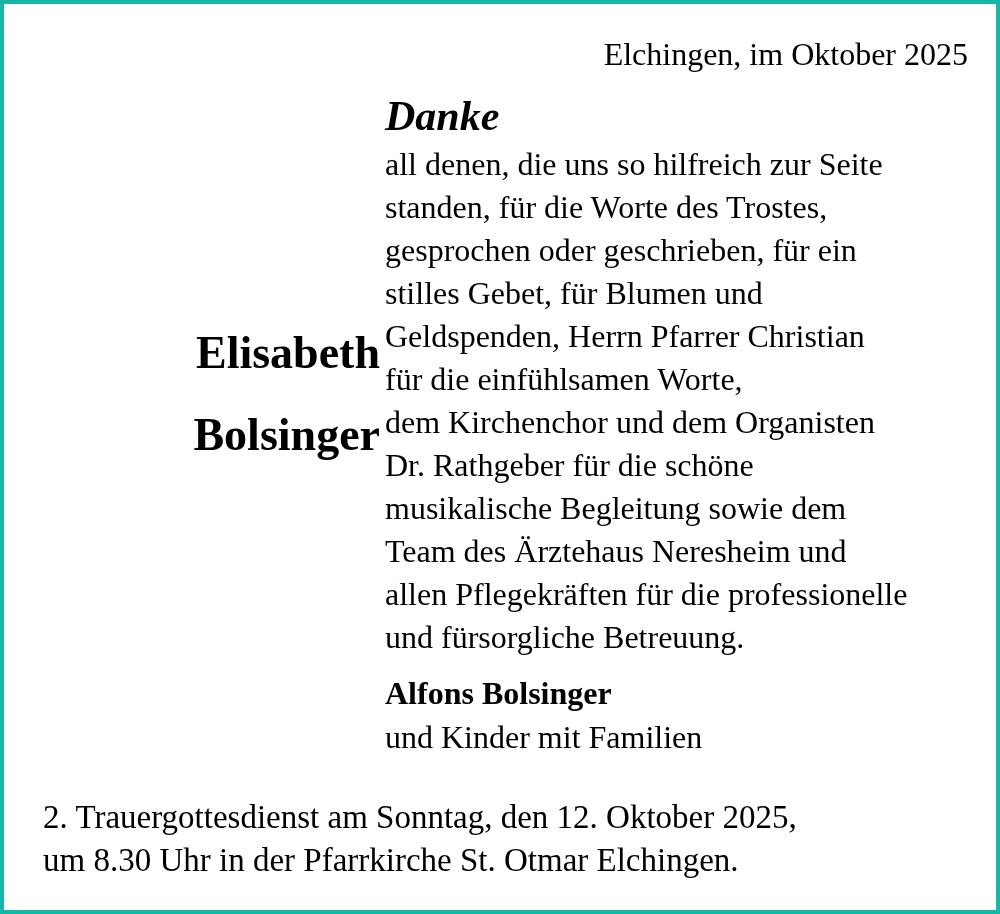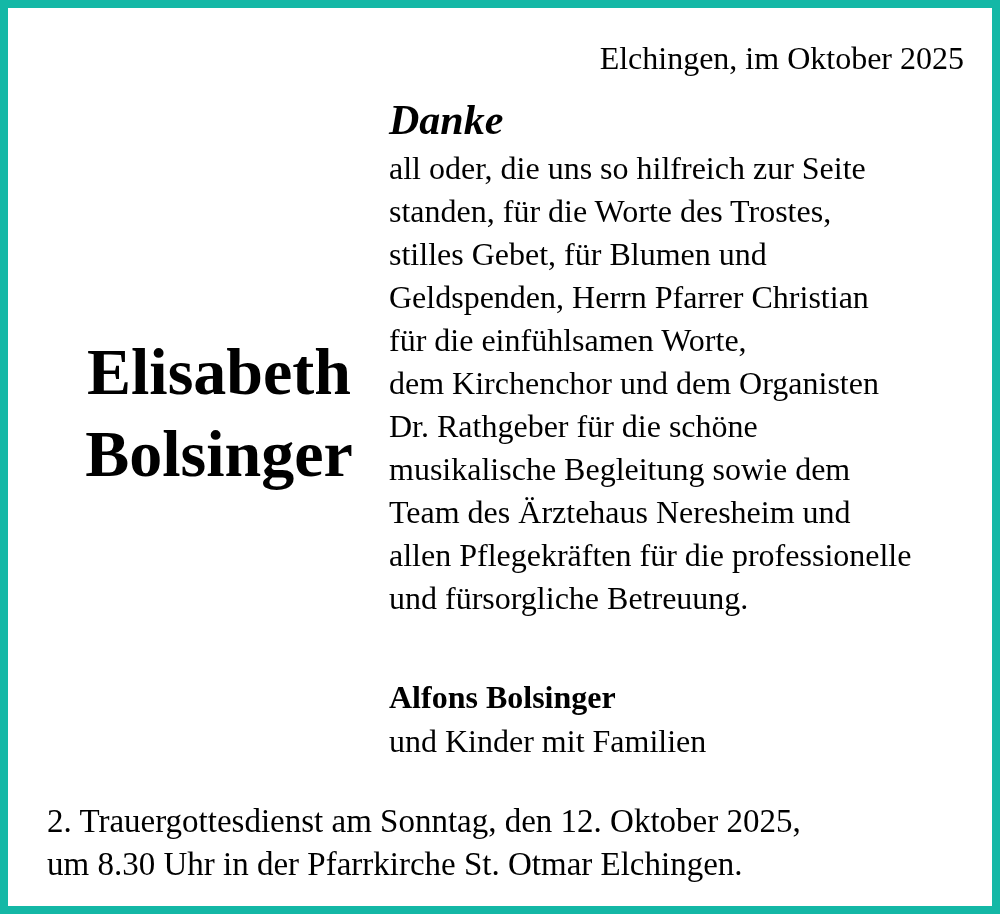--- a/index.html
+++ b/index.html
@@ -5,21 +5,21 @@
   html, body {
     margin: 0;
     padding: 0;
     background: #ffffff;
   }
   .notice-frame {
     position: relative;
     width: 1000px;
     height: 914px;
     box-sizing: border-box;
-    border: 8px solid #14b8a6;
+    border: 4px solid #14b8a6;
     background: #ffffff;
     font-family: "Liberation Serif", "DejaVu Serif", serif;
     color: #000000;
     overflow: hidden;
   }
   .dateline {
     position: absolute;
     top: 30px;
     right: 28px;
     font-size: 32px;
@@ -43,26 +43,26 @@
     width: 605px;
     font-size: 32px;
     line-height: 43px;
   }
   .thanks-body .body-line {
     white-space: nowrap;
   }
   .deceased-name {
     position: absolute;
     left: 46px;
-    top: 323px;
+    top: 308px;
     width: 330px;
-    font-size: 66px;
+    font-size: 46px;
     line-height: 82px;
     font-weight: 700;
-    text-align: center;
+    text-align: right;
   }
   .deceased-name .name-line {
     white-space: nowrap;
   }
   .signature {
     position: absolute;
     left: 381px;
     top: 667px;
     font-size: 32px;
     line-height: 44px;
@@ -88,22 +88,23 @@
 </head>
 <body>
 
 <div class="notice-frame">
 
   <div class="dateline">Elchingen, im Oktober 2025</div>
 
   <div class="danke-heading">Danke</div>
 
   <div class="thanks-body">
-    <div class="body-line">all oder, die uns so hilfreich zur Seite</div>
+    <div class="body-line">all denen, die uns so hilfreich zur Seite</div>
     <div class="body-line">standen, für die Worte des Trostes,</div>
+    <div class="body-line">gesprochen oder geschrieben, für ein</div>
     <div class="body-line">stilles Gebet, für Blumen und</div>
     <div class="body-line">Geldspenden, Herrn Pfarrer Christian</div>
     <div class="body-line">für die einfühlsamen Worte,</div>
     <div class="body-line">dem Kirchenchor und dem Organisten</div>
     <div class="body-line">Dr. Rathgeber für die schöne</div>
     <div class="body-line">musikalische Begleitung sowie dem</div>
     <div class="body-line">Team des Ärztehaus Neresheim und</div>
     <div class="body-line">allen Pflegekräften für die professionelle</div>
     <div class="body-line">und fürsorgliche Betreuung.</div>
   </div>

